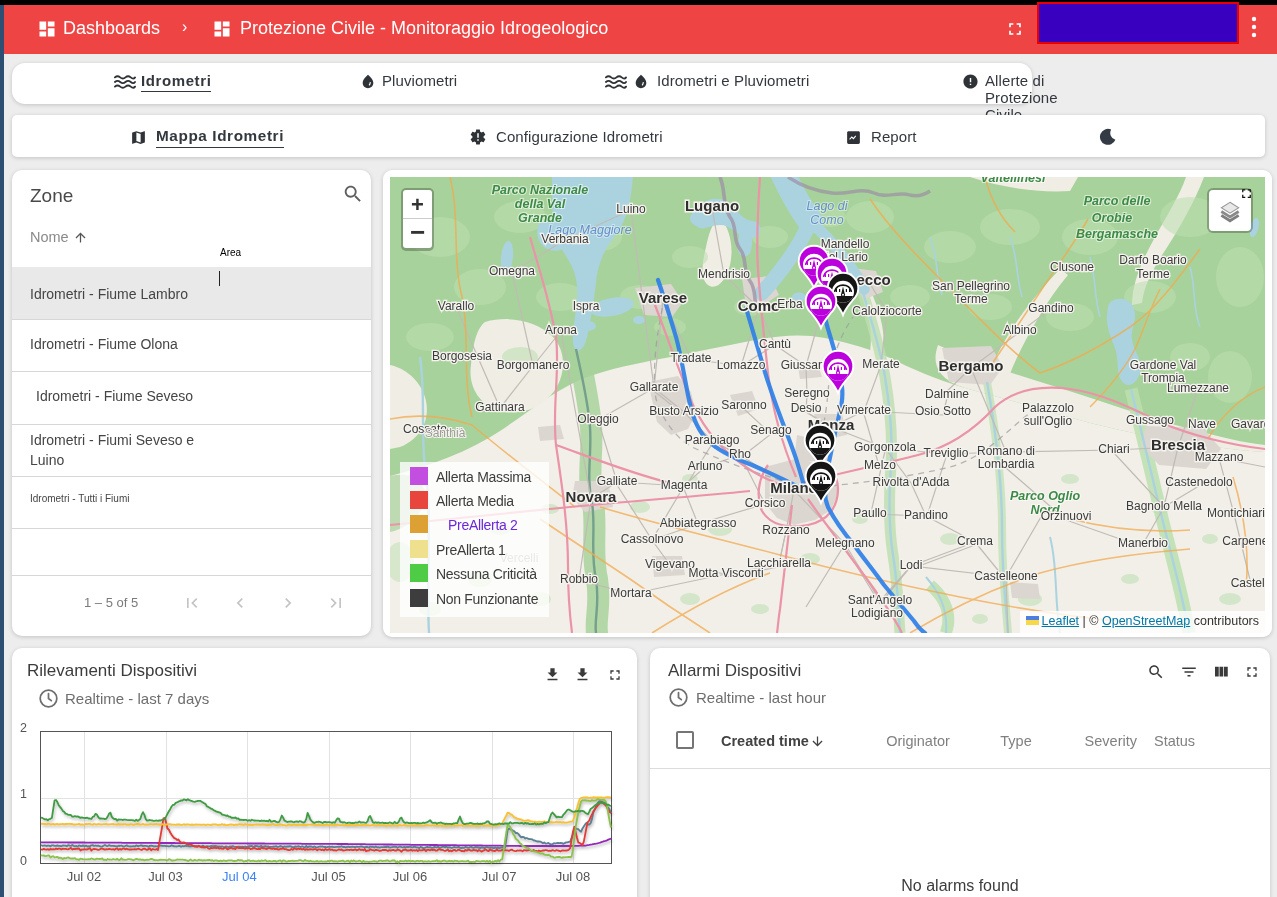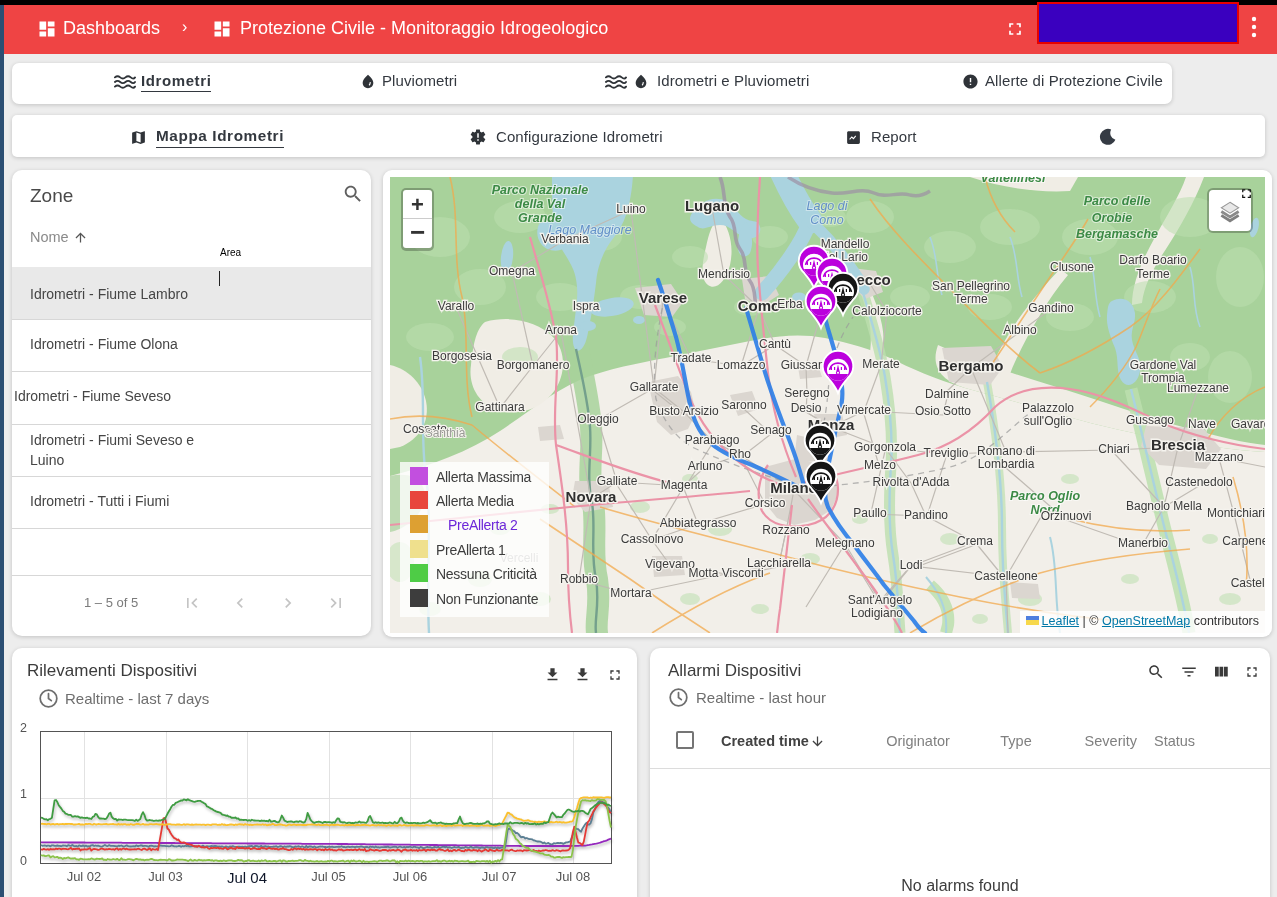--- a/index.html
+++ b/index.html
@@ -36,21 +36,21 @@
   <div class="abs" style="left:1033px;top:-3px;width:202px;height:42px;background:#3a00bf;border:2px solid #e80000"></div>
   <div class="abs" style="left:1243px;top:8px;width:12px;height:32px">
     <svg width="14" height="32" viewBox="0 0 14 32" fill="#fff">
         <circle cx="7" cy="6" r="2.2"></circle>
         <circle cx="7" cy="14" r="2.2"></circle>
         <circle cx="7" cy="22" r="2.2"></circle>
       </svg>
   </div>
 </div>
 
-<div class="card" style="left:12px;top:63px;width:1160px;height:41px;border-radius:7px">
+<div class="card" style="left:12px;top:63px;width:1020px;height:41px;border-radius:13px">
   <div class="abs" style="left:101px;top:9px"><svg class="ic" width="23" height="16" viewBox="0 0 24 16" fill="none" stroke="#2f3338" stroke-width="1.9" stroke-linecap="round">
         <path d="M2 3.2 q2.7-2.4 5.5 0 t5.5 0 t5.5 0 t4.5 0"></path>
         <path d="M2 8 q2.7-2.4 5.5 0 t5.5 0 t5.5 0 t4.5 0"></path>
         <path d="M2 12.8 q2.7-2.4 5.5 0 t5.5 0 t5.5 0 t4.5 0"></path>
       </svg></div>
   <div class="abs tabtxt" style="left:129px;top:9px;font-weight:bold;letter-spacing:0.6px;border-bottom:1.5px solid #33383f;padding-bottom:2px">Idrometri</div>
   <div class="abs" style="left:348px;top:9px"><svg class="ic" width="16" height="17" viewBox="0 0 24 24" fill="#2f3338">
         <path d="M12 2c-5.33 4.55-8 8.48-8 11.8 0 4.98 3.8 8.2 8 8.2s8-3.22 8-8.2c0-3.32-2.67-7.25-8-11.8zm3 15.5c-.42.42-1.1.42-1.52 0-.42-.42-.42-1.1 0-1.52.86-.86 1.27-2 1.13-3.2l1.5-.17c.2 1.66-.38 3.3-1.11 4.89z" fill-rule="evenodd"></path>
       </svg></div>
   <div class="abs tabtxt" style="left:370px;top:9px">Pluviometri</div>
@@ -98,26 +98,26 @@
       <path d="M4 12l1.41 1.41L11 7.83V20h2V7.83l5.58 5.59L20 12l-8-8-8 8z"></path>
     </svg>
     <div class="abs" style="left:208px;top:77px;font-size:10px;color:#000000">Area</div>
     <div class="abs" style="left:0;top:96.5px;width:359px;height:52px;background:#e9e9e9"></div>
     <div class="abs" style="left:207px;top:101px;width:1.4px;height:15px;background:#222"></div>
     <div class="abs" style="left:0;top:148.5px;width:359px;height:1px;background:#d7d7d7"></div>
     <div class="abs" style="left:18px;top:116px;font-size:14px;color:#454545">Idrometri - Fiume Lambro</div>
     <div class="abs" style="left:0;top:201px;width:359px;height:1px;background:#d7d7d7"></div>
     <div class="abs" style="left:18px;top:166px;font-size:14px;color:#454545">Idrometri - Fiume Olona</div>
     <div class="abs" style="left:0;top:253.5px;width:359px;height:1px;background:#d7d7d7"></div>
-    <div class="abs" style="left:2px;top:218px;font-size:14px;color:#454545">Idrometri - Fiume Seveso</div>
+    <div class="abs" style="left:24px;top:218px;font-size:14px;color:#454545">Idrometri - Fiume Seveso</div>
     <div class="abs" style="left:0;top:306px;width:359px;height:1px;background:#d7d7d7"></div>
     <div class="abs" style="left:18px;top:262px;font-size:14px;color:#454545">Idrometri - Fiumi Seveso e</div>
     <div class="abs" style="left:18px;top:282px;font-size:14px;color:#454545">Luino</div>
     <div class="abs" style="left:0;top:358px;width:359px;height:1px;background:#d7d7d7"></div>
-    <div class="abs" style="left:18px;top:323px;font-size:14px;color:#454545">Idrometri - Tutti i Fiumi</div>
+    <div class="abs" style="left:18px;top:323px;font-size:10px;color:#454545">Idrometri - Tutti i Fiumi</div>
     <div class="abs" style="left:0;top:405px;width:359px;height:1px;background:#d7d7d7"></div>
     <div class="abs" style="left:72px;top:425px;font-size:13px;color:#7b7b7b">1 – 5 of 5</div>
     <svg class="abs" style="left:170px;top:423px" width="20" height="20" viewBox="0 0 24 24" fill="#c4c4c4">
       <path d="M18.41 16.59L13.82 12l4.59-4.59L17 6l-6 6 6 6zM6 6h2v12H6z"></path>
     </svg>
     <svg class="abs" style="left:218px;top:423px" width="20" height="20" viewBox="0 0 24 24" fill="#c4c4c4">
       <path d="M15.41 7.41L14 6l-6 6 6 6 1.41-1.41L10.83 12z"></path>
     </svg>
     <svg class="abs" style="left:266px;top:423px" width="20" height="20" viewBox="0 0 24 24" fill="#c4c4c4">
       <path d="M10 6L8.59 7.41 13.17 12l-4.58 4.59L10 18l6-6z"></path>
@@ -547,21 +547,21 @@
     <div class="abs" style="left:316.5px;top:84.4px;width:1px;height:130.9px;background:#e2e2e2"></div>
     <div class="abs" style="left:398px;top:84.4px;width:1px;height:130.9px;background:#e2e2e2"></div>
     <div class="abs" style="left:479.5px;top:84.4px;width:1px;height:130.9px;background:#e2e2e2"></div>
     <div class="abs" style="left:561px;top:84.4px;width:1px;height:130.9px;background:#e2e2e2"></div>
     <div class="abs" style="left:28.6px;top:149.5px;width:570.4px;height:1px;background:#e2e2e2"></div>
     <div class="abs" style="left:0;top:73px;width:15px;text-align:right;font-size:12.5px;color:#545454">2</div>
     <div class="abs" style="left:0;top:139px;width:15px;text-align:right;font-size:12.5px;color:#545454">1</div>
     <div class="abs" style="left:0;top:206px;width:15px;text-align:right;font-size:12.5px;color:#545454">0</div>
     <div class="abs" style="left:47px;top:221px;width:50px;text-align:center;font-size:13px;color:#545454">Jul 02</div>
     <div class="abs" style="left:128.5px;top:221px;width:50px;text-align:center;font-size:13px;color:#545454">Jul 03</div>
-    <div class="abs" style="left:210px;top:221px;width:50px;text-align:center;font-size:15px;color:#0f172a">Jul 04</div>
+    <div class="abs" style="left:210px;top:221px;width:50px;font-size:13px;color:#3b82f6">Jul 04</div>
     <div class="abs" style="left:291.5px;top:221px;width:50px;text-align:center;font-size:13px;color:#545454">Jul 05</div>
     <div class="abs" style="left:373px;top:221px;width:50px;text-align:center;font-size:13px;color:#545454">Jul 06</div>
     <div class="abs" style="left:454.5px;top:221px;width:50px;text-align:right;font-size:13px;color:#545454">Jul 07</div>
     <div class="abs" style="left:536px;top:221px;width:50px;text-align:center;font-size:13px;color:#545454">Jul 08</div>
     <svg class="abs" style="left:27.6px;top:83.4px;overflow:visible" width="572" height="133" viewBox="0 0 572 133">
       <g fill="none" stroke-width="1.8" stroke-linejoin="round" style="filter:drop-shadow(1px 2.5px 1.5px rgba(0,0,0,.28))">
         <polyline stroke="#9428bd" points="1.0,111.3 2.4,111.3 3.7,111.3 5.1,111.3 6.4,111.3 7.8,111.3 9.2,111.3 10.5,111.4 11.9,111.4 13.2,111.4 14.6,111.4 16.0,111.4 17.3,111.4 18.7,111.4 20.0,111.4 21.4,111.4 22.8,111.4 24.1,111.4 25.5,111.4 26.8,111.4 28.2,111.5 29.6,111.5 30.9,111.5 32.3,111.5 33.6,111.5 35.0,111.5 36.4,111.5 37.7,111.5 39.1,111.5 40.5,111.5 41.8,111.5 43.2,111.5 44.5,111.5 45.9,111.6 47.3,111.6 48.6,111.6 50.0,111.6 51.3,111.6 52.7,111.6 54.1,111.6 55.4,111.6 56.8,111.6 58.1,111.6 59.5,111.6 60.9,111.6 62.2,111.6 63.6,111.7 64.9,111.7 66.3,111.7 67.7,111.7 69.0,111.7 70.4,111.7 71.7,111.7 73.1,111.7 74.5,111.7 75.8,111.7 77.2,111.7 78.5,111.7 79.9,111.7 81.3,111.7 82.6,111.8 84.0,111.8 85.3,111.8 86.7,111.8 88.1,111.8 89.4,111.8 90.8,111.8 92.1,111.8 93.5,111.8 94.9,111.8 96.2,111.8 97.6,111.8 98.9,111.8 100.3,111.9 101.7,111.9 103.0,111.9 104.4,111.9 105.7,111.9 107.1,111.9 108.5,111.9 109.8,111.9 111.2,111.9 112.6,111.9 113.9,111.9 115.3,111.9 116.6,111.9 118.0,112.0 119.4,112.0 120.7,112.0 122.1,112.0 123.4,112.0 124.8,112.0 126.2,112.0 127.5,112.0 128.9,112.0 130.2,112.0 131.6,112.0 133.0,112.0 134.3,112.0 135.7,112.1 137.0,112.1 138.4,112.1 139.8,112.1 141.1,112.1 142.5,112.1 143.8,112.1 145.2,112.1 146.6,112.1 147.9,112.1 149.3,112.1 150.6,112.1 152.0,112.1 153.4,112.2 154.7,112.2 156.1,112.2 157.4,112.2 158.8,112.2 160.2,112.2 161.5,112.2 162.9,112.2 164.2,112.2 165.6,112.2 167.0,112.2 168.3,112.2 169.7,112.2 171.0,112.2 172.4,112.3 173.8,112.3 175.1,112.3 176.5,112.3 177.8,112.3 179.2,112.3 180.6,112.3 181.9,112.3 183.3,112.3 184.7,112.3 186.0,112.3 187.4,112.3 188.7,112.3 190.1,112.4 191.5,112.4 192.8,112.4 194.2,112.4 195.5,112.4 196.9,112.4 198.3,112.4 199.6,112.4 201.0,112.4 202.3,112.4 203.7,112.4 205.1,112.4 206.4,112.4 207.8,112.5 209.1,112.5 210.5,112.5 211.9,112.5 213.2,112.5 214.6,112.5 215.9,112.5 217.3,112.5 218.7,112.5 220.0,112.5 221.4,112.5 222.7,112.5 224.1,112.5 225.5,112.6 226.8,112.6 228.2,112.6 229.5,112.6 230.9,112.6 232.3,112.6 233.6,112.6 235.0,112.6 236.3,112.6 237.7,112.6 239.1,112.6 240.4,112.6 241.8,112.6 243.1,112.6 244.5,112.7 245.9,112.7 247.2,112.7 248.6,112.7 249.9,112.7 251.3,112.7 252.7,112.7 254.0,112.7 255.4,112.7 256.8,112.7 258.1,112.7 259.5,112.7 260.8,112.7 262.2,112.8 263.6,112.8 264.9,112.8 266.3,112.8 267.6,112.8 269.0,112.8 270.4,112.8 271.7,112.8 273.1,112.8 274.4,112.8 275.8,112.8 277.2,112.8 278.5,112.8 279.9,112.9 281.2,112.9 282.6,112.9 284.0,112.9 285.3,112.9 286.7,112.9 288.0,112.9 289.4,112.9 290.8,112.9 292.1,112.9 293.5,112.9 294.8,112.9 296.2,112.9 297.6,113.0 298.9,113.0 300.3,113.0 301.6,113.0 303.0,113.0 304.4,113.0 305.7,113.0 307.1,113.0 308.4,113.1 309.8,113.1 311.2,113.1 312.5,113.1 313.9,113.1 315.2,113.1 316.6,113.1 318.0,113.2 319.3,113.2 320.7,113.2 322.1,113.2 323.4,113.2 324.8,113.2 326.1,113.3 327.5,113.3 328.9,113.3 330.2,113.3 331.6,113.3 332.9,113.3 334.3,113.3 335.7,113.4 337.0,113.4 338.4,113.4 339.7,113.4 341.1,113.4 342.5,113.4 343.8,113.5 345.2,113.5 346.5,113.5 347.9,113.5 349.3,113.5 350.6,113.5 352.0,113.5 353.3,113.6 354.7,113.6 356.1,113.6 357.4,113.6 358.8,113.6 360.1,113.6 361.5,113.6 362.9,113.7 364.2,113.7 365.6,113.7 366.9,113.7 368.3,113.7 369.7,113.7 371.0,113.8 372.4,113.8 373.7,113.8 375.1,113.8 376.5,113.8 377.8,113.8 379.2,113.8 380.5,113.9 381.9,113.9 383.3,113.9 384.6,113.9 386.0,113.9 387.3,113.9 388.7,113.9 390.1,114.0 391.4,114.0 392.8,114.0 394.2,114.0 395.5,114.0 396.9,114.0 398.2,114.1 399.6,114.1 401.0,114.1 402.3,114.1 403.7,114.1 405.0,114.1 406.4,114.1 407.8,114.2 409.1,114.2 410.5,114.2 411.8,114.2 413.2,114.2 414.6,114.2 415.9,114.2 417.3,114.3 418.6,114.3 420.0,114.3 421.4,114.3 422.7,114.3 424.1,114.3 425.4,114.4 426.8,114.4 428.2,114.4 429.5,114.4 430.9,114.4 432.2,114.4 433.6,114.4 435.0,114.5 436.3,114.5 437.7,114.5 439.0,114.5 440.4,114.5 441.8,114.5 443.1,114.6 444.5,114.6 445.8,114.6 447.2,114.6 448.6,114.6 449.9,114.6 451.3,114.6 452.6,114.7 454.0,114.7 455.4,114.7 456.7,114.7 458.1,114.7 459.4,114.7 460.8,114.7 462.2,114.8 463.5,114.8 464.9,114.8 466.3,114.8 467.6,114.8 469.0,114.8 470.3,114.9 471.7,114.9 473.1,114.9 474.4,114.9 475.8,114.9 477.1,114.9 478.5,114.9 479.9,115.0 481.2,115.0 482.6,115.0 483.9,115.0 485.3,115.0 486.7,115.0 488.0,115.0 489.4,115.0 490.7,115.0 492.1,115.0 493.5,115.0 494.8,115.0 496.2,115.0 497.5,115.0 498.9,115.0 500.3,115.0 501.6,115.0 503.0,115.0 504.3,115.0 505.7,115.0 507.1,115.0 508.4,115.0 509.8,115.0 511.1,115.0 512.5,115.0 513.9,115.0 515.2,115.0 516.6,115.0 517.9,115.0 519.3,115.0 520.7,115.0 522.0,115.0 523.4,115.0 524.7,115.0 526.1,115.0 527.5,115.0 528.8,115.0 530.2,115.0 531.5,114.9 532.9,114.9 534.3,114.9 535.6,114.8 537.0,114.8 538.4,114.8 539.7,114.7 541.1,114.7 542.4,114.7 543.8,114.7 545.2,114.6 546.5,114.4 547.9,114.1 549.2,113.9 550.6,113.6 552.0,113.4 553.3,113.1 554.7,112.9 556.0,112.7 557.4,112.4 558.8,112.0 560.1,111.6 561.5,111.1 562.8,110.7 564.2,110.2 565.6,109.8 566.9,109.3 568.3,108.7 569.6,108.2 571.0,107.6"></polyline>
         <polyline stroke="#5b7f93" points="1.0,114.0 2.4,114.8 3.7,114.6 5.1,114.5 6.4,115.0 7.8,114.7 9.2,114.7 10.5,115.4 11.9,114.3 13.2,114.4 14.6,114.9 16.0,114.8 17.3,114.5 18.7,114.8 20.0,114.8 21.4,115.3 22.8,114.5 24.1,114.7 25.5,114.6 26.8,115.3 28.2,114.1 29.6,114.7 30.9,114.9 32.3,113.9 33.6,114.8 35.0,115.3 36.4,114.9 37.7,115.7 39.1,114.4 40.5,115.0 41.8,115.1 43.2,114.4 44.5,115.5 45.9,114.6 47.3,115.6 48.6,115.1 50.0,115.3 51.3,114.3 52.7,114.1 54.1,115.0 55.4,114.5 56.8,114.9 58.1,114.6 59.5,115.2 60.9,115.6 62.2,115.6 63.6,114.7 64.9,114.0 66.3,114.8 67.7,115.1 69.0,114.1 70.4,114.8 71.7,114.9 73.1,114.8 74.5,115.0 75.8,115.1 77.2,115.5 78.5,114.7 79.9,115.0 81.3,114.5 82.6,115.1 84.0,115.7 85.3,115.0 86.7,114.3 88.1,115.1 89.4,115.3 90.8,115.5 92.1,115.4 93.5,115.1 94.9,115.5 96.2,114.4 97.6,115.1 98.9,115.0 100.3,114.5 101.7,114.4 103.0,115.1 104.4,114.9 105.7,114.8 107.1,115.1 108.5,115.8 109.8,114.8 111.2,114.7 112.6,114.9 113.9,115.5 115.3,115.2 116.6,115.3 118.0,115.2 119.4,114.6 120.7,114.5 122.1,114.9 123.4,114.9 124.8,114.9 126.2,115.2 127.5,115.2 128.9,115.4 130.2,115.2 131.6,114.3 133.0,114.8 134.3,115.3 135.7,115.4 137.0,115.5 138.4,115.0 139.8,115.0 141.1,115.8 142.5,115.0 143.8,115.4 145.2,114.7 146.6,115.2 147.9,114.6 149.3,115.4 150.6,115.4 152.0,115.1 153.4,114.8 154.7,115.0 156.1,115.8 157.4,115.2 158.8,115.3 160.2,115.5 161.5,115.6 162.9,114.6 164.2,115.5 165.6,115.6 167.0,115.1 168.3,115.3 169.7,115.4 171.0,115.0 172.4,115.1 173.8,115.2 175.1,115.0 176.5,115.2 177.8,115.6 179.2,115.5 180.6,115.6 181.9,115.3 183.3,115.8 184.7,116.1 186.0,115.4 187.4,115.9 188.7,116.2 190.1,115.3 191.5,115.7 192.8,115.2 194.2,115.6 195.5,115.9 196.9,115.9 198.3,115.7 199.6,115.6 201.0,115.8 202.3,115.6 203.7,116.1 205.1,115.5 206.4,116.2 207.8,115.6 209.1,115.2 210.5,115.1 211.9,114.8 213.2,116.1 214.6,115.2 215.9,115.0 217.3,115.1 218.7,115.9 220.0,115.4 221.4,114.8 222.7,116.1 224.1,115.4 225.5,115.1 226.8,115.8 228.2,115.3 229.5,116.0 230.9,115.9 232.3,115.9 233.6,115.5 235.0,115.6 236.3,115.2 237.7,116.0 239.1,115.7 240.4,115.2 241.8,115.4 243.1,116.2 244.5,115.4 245.9,115.8 247.2,115.5 248.6,115.5 249.9,115.2 251.3,115.6 252.7,116.4 254.0,116.2 255.4,115.4 256.8,115.8 258.1,115.2 259.5,115.6 260.8,116.0 262.2,115.3 263.6,116.0 264.9,116.5 266.3,114.9 267.6,116.5 269.0,115.5 270.4,115.4 271.7,115.7 273.1,116.4 274.4,115.4 275.8,116.3 277.2,116.3 278.5,115.9 279.9,115.5 281.2,115.7 282.6,115.5 284.0,116.0 285.3,115.9 286.7,116.3 288.0,115.9 289.4,115.6 290.8,116.0 292.1,115.6 293.5,116.1 294.8,116.1 296.2,115.8 297.6,115.9 298.9,115.6 300.3,115.8 301.6,115.2 303.0,116.0 304.4,116.0 305.7,116.3 307.1,115.9 308.4,115.6 309.8,116.2 311.2,115.9 312.5,115.6 313.9,116.0 315.2,116.1 316.6,115.6 318.0,115.9 319.3,115.8 320.7,115.5 322.1,115.5 323.4,116.1 324.8,116.2 326.1,115.9 327.5,116.0 328.9,116.7 330.2,115.5 331.6,116.0 332.9,115.7 334.3,116.5 335.7,115.5 337.0,116.3 338.4,116.1 339.7,116.6 341.1,116.1 342.5,116.1 343.8,116.1 345.2,115.9 346.5,116.0 347.9,115.7 349.3,116.3 350.6,116.5 352.0,116.1 353.3,115.8 354.7,115.6 356.1,115.8 357.4,116.8 358.8,116.0 360.1,115.5 361.5,116.1 362.9,116.3 364.2,116.0 365.6,116.3 366.9,115.9 368.3,116.2 369.7,115.6 371.0,116.0 372.4,116.5 373.7,115.9 375.1,115.8 376.5,116.4 377.8,116.4 379.2,117.1 380.5,115.8 381.9,116.4 383.3,117.1 384.6,116.9 386.0,116.3 387.3,115.9 388.7,116.3 390.1,116.1 391.4,116.7 392.8,116.8 394.2,115.9 395.5,116.1 396.9,116.3 398.2,115.8 399.6,116.7 401.0,116.5 402.3,115.9 403.7,115.6 405.0,116.3 406.4,115.7 407.8,116.6 409.1,116.2 410.5,116.4 411.8,117.0 413.2,116.3 414.6,116.0 415.9,116.4 417.3,116.4 418.6,115.8 420.0,116.9 421.4,117.0 422.7,116.7 424.1,116.9 425.4,115.9 426.8,116.3 428.2,116.8 429.5,116.7 430.9,115.3 432.2,116.7 433.6,116.8 435.0,116.3 436.3,116.2 437.7,116.4 439.0,116.8 440.4,117.0 441.8,116.3 443.1,116.5 444.5,117.2 445.8,116.1 447.2,116.2 448.6,116.6 449.9,116.6 451.3,116.5 452.6,116.8 454.0,117.1 455.4,116.4 456.7,117.2 458.1,116.4 459.4,117.2 460.8,116.6 462.2,116.7 463.5,115.9 464.9,117.0 466.3,108.7 467.6,99.2 469.0,97.5 470.3,98.3 471.7,98.8 473.1,99.7 474.4,100.3 475.8,102.2 477.1,101.9 478.5,103.1 479.9,105.0 481.2,106.3 482.6,105.8 483.9,106.2 485.3,107.5 486.7,107.0 488.0,107.6 489.4,108.2 490.7,108.1 492.1,108.3 493.5,109.4 494.8,109.5 496.2,110.2 497.5,110.5 498.9,110.5 500.3,110.6 501.6,111.3 503.0,112.3 504.3,111.5 505.7,112.6 507.1,112.3 508.4,111.9 509.8,112.9 511.1,113.3 512.5,113.3 513.9,112.1 515.2,112.5 516.6,112.1 517.9,111.8 519.3,112.1 520.7,112.0 522.0,112.1 523.4,112.9 524.7,112.1 526.1,111.4 527.5,111.3 528.8,110.9 530.2,110.6 531.5,107.1 532.9,103.6 534.3,100.9 535.6,97.4 537.0,97.9 538.4,98.2 539.7,99.8 541.1,100.7 542.4,97.7 543.8,95.4 545.2,93.3 546.5,91.7 547.9,93.5 549.2,93.7 550.6,92.1 552.0,87.9 553.3,81.7 554.7,78.6 556.0,75.1 557.4,72.6 558.8,70.5 560.1,69.9 561.5,70.3 562.8,71.1 564.2,71.7 565.6,72.4 566.9,74.7 568.3,76.9 569.6,78.6 571.0,82.2"></polyline>
         <polyline stroke="#e53935" points="1.0,118.3 2.4,118.7 3.7,117.8 5.1,118.4 6.4,118.6 7.8,118.2 9.2,118.8 10.5,118.0 11.9,118.3 13.2,118.2 14.6,118.4 16.0,117.5 17.3,118.1 18.7,117.7 20.0,117.7 21.4,118.4 22.8,117.7 24.1,117.8 25.5,117.9 26.8,118.2 28.2,118.3 29.6,117.6 30.9,116.9 32.3,118.5 33.6,117.8 35.0,118.2 36.4,117.6 37.7,117.8 39.1,117.5 40.5,119.5 41.8,118.4 43.2,118.6 44.5,118.1 45.9,118.5 47.3,118.4 48.6,117.7 50.0,117.1 51.3,119.6 52.7,118.3 54.1,117.9 55.4,118.1 56.8,118.3 58.1,118.8 59.5,118.6 60.9,117.7 62.2,117.6 63.6,118.1 64.9,118.6 66.3,118.1 67.7,118.3 69.0,117.9 70.4,118.1 71.7,118.5 73.1,118.1 74.5,118.8 75.8,117.7 77.2,117.5 78.5,118.8 79.9,117.9 81.3,118.7 82.6,117.6 84.0,117.7 85.3,118.3 86.7,117.7 88.1,118.4 89.4,118.5 90.8,118.5 92.1,118.3 93.5,118.4 94.9,118.1 96.2,118.5 97.6,117.8 98.9,117.7 100.3,118.5 101.7,119.0 103.0,117.9 104.4,117.6 105.7,118.3 107.1,118.9 108.5,118.1 109.8,117.4 111.2,119.3 112.6,118.0 113.9,118.4 115.3,118.7 116.6,118.0 118.0,119.0 119.4,111.2 120.7,103.8 122.1,95.8 123.4,87.3 124.8,87.0 126.2,92.0 127.5,97.5 128.9,98.7 130.2,101.5 131.6,103.7 133.0,105.6 134.3,107.1 135.7,107.6 137.0,109.0 138.4,108.4 139.8,110.5 141.1,111.5 142.5,111.6 143.8,111.3 145.2,111.8 146.6,113.1 147.9,113.0 149.3,113.4 150.6,113.6 152.0,114.1 153.4,115.0 154.7,115.6 156.1,115.0 157.4,115.9 158.8,114.7 160.2,115.6 161.5,116.4 162.9,116.2 164.2,116.5 165.6,116.4 167.0,116.0 168.3,117.5 169.7,117.9 171.0,116.8 172.4,117.1 173.8,116.9 175.1,116.8 176.5,117.1 177.8,116.6 179.2,117.6 180.6,117.1 181.9,117.6 183.3,117.8 184.7,116.8 186.0,116.9 187.4,118.3 188.7,117.8 190.1,117.1 191.5,116.7 192.8,117.7 194.2,117.4 195.5,118.1 196.9,116.0 198.3,117.1 199.6,116.9 201.0,117.1 202.3,117.0 203.7,117.1 205.1,117.7 206.4,117.1 207.8,117.5 209.1,116.9 210.5,118.0 211.9,117.9 213.2,117.3 214.6,117.0 215.9,117.6 217.3,118.1 218.7,117.8 220.0,118.0 221.4,116.7 222.7,117.3 224.1,117.1 225.5,117.6 226.8,118.1 228.2,117.2 229.5,117.0 230.9,117.6 232.3,117.9 233.6,117.4 235.0,118.1 236.3,117.6 237.7,118.4 239.1,118.5 240.4,117.7 241.8,117.9 243.1,117.1 244.5,118.2 245.9,118.1 247.2,118.7 248.6,119.2 249.9,119.1 251.3,118.0 252.7,118.8 254.0,117.6 255.4,117.5 256.8,118.4 258.1,117.4 259.5,118.2 260.8,117.7 262.2,118.5 263.6,117.9 264.9,118.9 266.3,118.1 267.6,118.7 269.0,118.5 270.4,118.2 271.7,118.4 273.1,118.6 274.4,118.2 275.8,118.1 277.2,119.3 278.5,118.3 279.9,118.3 281.2,119.1 282.6,118.5 284.0,119.4 285.3,118.0 286.7,118.9 288.0,118.8 289.4,118.1 290.8,118.9 292.1,118.5 293.5,119.4 294.8,119.2 296.2,119.6 297.6,119.0 298.9,118.4 300.3,118.8 301.6,118.5 303.0,119.5 304.4,119.4 305.7,119.2 307.1,118.7 308.4,118.8 309.8,119.0 311.2,118.6 312.5,119.1 313.9,119.0 315.2,118.3 316.6,119.3 318.0,118.9 319.3,118.1 320.7,119.0 322.1,118.6 323.4,119.3 324.8,118.0 326.1,120.2 327.5,119.6 328.9,119.6 330.2,118.2 331.6,118.9 332.9,119.2 334.3,119.7 335.7,118.9 337.0,119.0 338.4,119.4 339.7,119.9 341.1,119.7 342.5,119.0 343.8,118.9 345.2,119.0 346.5,119.2 347.9,120.0 349.3,119.1 350.6,119.6 352.0,119.1 353.3,118.9 354.7,119.5 356.1,119.7 357.4,118.6 358.8,118.9 360.1,119.5 361.5,120.7 362.9,119.2 364.2,118.8 365.6,118.5 366.9,119.5 368.3,119.5 369.7,119.4 371.0,118.7 372.4,119.8 373.7,119.2 375.1,119.7 376.5,119.0 377.8,120.0 379.2,119.0 380.5,119.4 381.9,119.3 383.3,118.9 384.6,118.6 386.0,120.1 387.3,118.7 388.7,118.9 390.1,119.4 391.4,118.5 392.8,119.1 394.2,118.5 395.5,119.5 396.9,119.7 398.2,118.6 399.6,118.1 401.0,118.9 402.3,118.8 403.7,119.5 405.0,120.0 406.4,119.4 407.8,118.5 409.1,120.3 410.5,119.5 411.8,120.3 413.2,119.2 414.6,118.8 415.9,119.9 417.3,119.5 418.6,118.6 420.0,119.3 421.4,120.0 422.7,120.0 424.1,120.4 425.4,118.9 426.8,119.7 428.2,118.8 429.5,118.9 430.9,119.7 432.2,119.6 433.6,118.9 435.0,119.3 436.3,119.2 437.7,120.2 439.0,118.9 440.4,119.8 441.8,120.6 443.1,119.7 444.5,119.1 445.8,118.3 447.2,119.6 448.6,120.1 449.9,118.3 451.3,119.3 452.6,119.5 454.0,120.0 455.4,119.9 456.7,118.6 458.1,119.6 459.4,119.7 460.8,119.7 462.2,118.6 463.5,119.7 464.9,119.1 466.3,119.3 467.6,119.3 469.0,119.9 470.3,119.1 471.7,118.6 473.1,119.5 474.4,119.9 475.8,120.2 477.1,119.4 478.5,119.6 479.9,119.5 481.2,119.5 482.6,120.3 483.9,119.1 485.3,119.4 486.7,119.5 488.0,119.4 489.4,119.0 490.7,119.5 492.1,120.0 493.5,118.9 494.8,119.8 496.2,119.9 497.5,120.4 498.9,119.5 500.3,120.1 501.6,119.8 503.0,119.3 504.3,119.5 505.7,119.0 507.1,119.4 508.4,119.8 509.8,119.7 511.1,119.8 512.5,119.2 513.9,119.6 515.2,119.8 516.6,119.1 517.9,119.5 519.3,119.8 520.7,120.4 522.0,119.4 523.4,119.5 524.7,119.6 526.1,119.5 527.5,119.4 528.8,118.7 530.2,117.0 531.5,109.1 532.9,101.0 534.3,95.7 535.6,100.9 537.0,106.7 538.4,111.7 539.7,111.9 541.1,113.0 542.4,114.1 543.8,110.7 545.2,103.3 546.5,96.3 547.9,90.9 549.2,89.7 550.6,86.1 552.0,83.5 553.3,80.5 554.7,78.5 556.0,76.6 557.4,74.9 558.8,73.4 560.1,71.8 561.5,71.3 562.8,72.1 564.2,73.1 565.6,74.2 566.9,76.0 568.3,79.4 569.6,80.9 571.0,82.2"></polyline>
         <polyline stroke="#8bc34a" points="1.0,124.0 2.4,124.7 3.7,124.3 5.1,125.2 6.4,125.0 7.8,124.5 9.2,124.5 10.5,126.4 11.9,125.5 13.2,125.1 14.6,126.4 16.0,126.2 17.3,125.8 18.7,127.0 20.0,126.7 21.4,127.0 22.8,128.0 24.1,127.0 25.5,127.3 26.8,126.8 28.2,126.4 29.6,127.1 30.9,127.6 32.3,127.3 33.6,127.5 35.0,127.2 36.4,128.4 37.7,128.3 39.1,128.8 40.5,127.6 41.8,127.9 43.2,128.3 44.5,128.3 45.9,128.3 47.3,128.4 48.6,128.2 50.0,128.3 51.3,127.4 52.7,127.9 54.1,128.5 55.4,128.4 56.8,127.6 58.1,127.9 59.5,128.0 60.9,127.8 62.2,127.5 63.6,128.8 64.9,128.6 66.3,129.1 67.7,128.0 69.0,128.5 70.4,128.6 71.7,128.7 73.1,128.0 74.5,128.4 75.8,128.6 77.2,127.8 78.5,128.9 79.9,129.0 81.3,127.2 82.6,128.6 84.0,128.7 85.3,128.8 86.7,128.6 88.1,128.2 89.4,128.2 90.8,128.3 92.1,128.7 93.5,129.3 94.9,128.5 96.2,127.9 97.6,128.1 98.9,128.7 100.3,128.3 101.7,128.9 103.0,128.7 104.4,129.3 105.7,128.9 107.1,128.7 108.5,128.8 109.8,128.4 111.2,127.9 112.6,128.2 113.9,129.0 115.3,129.2 116.6,129.2 118.0,129.3 119.4,128.9 120.7,128.7 122.1,128.9 123.4,128.9 124.8,128.9 126.2,129.1 127.5,129.4 128.9,128.2 130.2,128.6 131.6,129.5 133.0,129.5 134.3,129.4 135.7,129.1 137.0,128.5 138.4,128.7 139.8,128.7 141.1,128.7 142.5,128.7 143.8,128.9 145.2,129.0 146.6,129.3 147.9,130.1 149.3,129.3 150.6,128.5 152.0,129.6 153.4,129.6 154.7,128.9 156.1,129.3 157.4,129.6 158.8,128.7 160.2,129.1 161.5,129.1 162.9,129.7 164.2,129.2 165.6,129.3 167.0,129.1 168.3,129.0 169.7,129.0 171.0,129.5 172.4,129.2 173.8,130.1 175.1,129.3 176.5,129.3 177.8,129.8 179.2,130.0 180.6,129.7 181.9,130.2 183.3,129.5 184.7,129.6 186.0,130.2 187.4,129.7 188.7,129.3 190.1,129.3 191.5,129.3 192.8,129.9 194.2,130.0 195.5,130.0 196.9,129.6 198.3,128.8 199.6,129.3 201.0,129.2 202.3,129.3 203.7,130.7 205.1,130.0 206.4,130.1 207.8,129.3 209.1,129.1 210.5,130.2 211.9,129.9 213.2,129.7 214.6,130.2 215.9,130.2 217.3,130.3 218.7,129.5 220.0,130.4 221.4,129.4 222.7,129.9 224.1,129.6 225.5,129.2 226.8,130.3 228.2,130.3 229.5,129.8 230.9,130.4 232.3,130.3 233.6,130.0 235.0,129.9 236.3,130.6 237.7,130.2 239.1,129.7 240.4,129.4 241.8,130.9 243.1,129.4 244.5,129.6 245.9,130.5 247.2,130.7 248.6,129.8 249.9,130.2 251.3,129.9 252.7,129.6 254.0,130.2 255.4,129.9 256.8,129.8 258.1,129.6 259.5,129.2 260.8,129.2 262.2,129.9 263.6,130.1 264.9,128.9 266.3,129.7 267.6,129.8 269.0,130.5 270.4,129.7 271.7,130.4 273.1,130.3 274.4,130.7 275.8,130.3 277.2,130.0 278.5,130.7 279.9,130.5 281.2,130.1 282.6,130.6 284.0,130.6 285.3,130.5 286.7,130.7 288.0,129.8 289.4,130.5 290.8,129.7 292.1,129.7 293.5,130.6 294.8,130.1 296.2,130.3 297.6,130.6 298.9,130.2 300.3,130.2 301.6,129.8 303.0,129.6 304.4,130.6 305.7,130.3 307.1,129.9 308.4,129.6 309.8,131.2 311.2,129.5 312.5,130.2 313.9,129.4 315.2,130.3 316.6,130.5 318.0,130.1 319.3,129.6 320.7,130.1 322.1,131.2 323.4,129.8 324.8,130.9 326.1,130.6 327.5,130.7 328.9,131.0 330.2,130.7 331.6,130.6 332.9,130.4 334.3,130.2 335.7,130.3 337.0,130.9 338.4,130.2 339.7,129.7 341.1,129.7 342.5,130.1 343.8,129.9 345.2,129.8 346.5,129.5 347.9,129.4 349.3,130.3 350.6,130.3 352.0,129.5 353.3,129.5 354.7,129.5 356.1,131.3 357.4,130.3 358.8,131.7 360.1,129.9 361.5,130.2 362.9,130.2 364.2,130.3 365.6,129.6 366.9,130.4 368.3,129.7 369.7,130.0 371.0,130.1 372.4,130.0 373.7,130.2 375.1,130.7 376.5,129.9 377.8,129.9 379.2,130.3 380.5,129.9 381.9,129.8 383.3,130.8 384.6,130.3 386.0,130.4 387.3,130.7 388.7,130.1 390.1,130.6 391.4,130.4 392.8,130.1 394.2,130.1 395.5,130.1 396.9,129.2 398.2,130.5 399.6,130.1 401.0,130.8 402.3,130.0 403.7,129.7 405.0,129.7 406.4,130.5 407.8,130.4 409.1,129.7 410.5,130.3 411.8,129.8 413.2,130.7 414.6,129.6 415.9,129.8 417.3,130.0 418.6,130.6 420.0,130.3 421.4,130.2 422.7,130.1 424.1,130.3 425.4,130.3 426.8,130.2 428.2,129.6 429.5,131.2 430.9,130.9 432.2,131.0 433.6,130.6 435.0,131.1 436.3,130.0 437.7,130.2 439.0,130.4 440.4,130.6 441.8,130.2 443.1,130.2 444.5,130.1 445.8,130.6 447.2,129.9 448.6,130.9 449.9,129.7 451.3,131.7 452.6,130.5 454.0,130.8 455.4,129.8 456.7,130.8 458.1,129.1 459.4,130.5 460.8,128.7 462.2,128.3 463.5,119.9 464.9,111.1 466.3,101.7 467.6,93.7 469.0,94.8 470.3,96.0 471.7,99.3 473.1,103.0 474.4,104.7 475.8,107.8 477.1,108.7 478.5,110.2 479.9,112.2 481.2,113.1 482.6,115.1 483.9,115.2 485.3,116.3 486.7,116.9 488.0,116.6 489.4,118.2 490.7,119.4 492.1,119.7 493.5,120.4 494.8,120.5 496.2,120.8 497.5,121.3 498.9,121.7 500.3,122.4 501.6,122.4 503.0,122.5 504.3,123.7 505.7,123.8 507.1,124.1 508.4,123.9 509.8,124.4 511.1,125.6 512.5,125.6 513.9,126.6 515.2,126.7 516.6,126.2 517.9,126.0 519.3,125.8 520.7,126.4 522.0,126.9 523.4,126.1 524.7,126.3 526.1,126.1 527.5,126.2 528.8,125.9 530.2,126.0 531.5,125.9 532.9,118.9 534.3,106.9 535.6,96.3 537.0,88.4 538.4,81.2 539.7,75.6 541.1,70.3 542.4,69.1 543.8,69.3 545.2,69.2 546.5,69.7 547.9,69.6 549.2,69.9 550.6,70.1 552.0,69.1 553.3,69.7 554.7,69.6 556.0,69.3 557.4,68.0 558.8,68.2 560.1,68.6 561.5,68.8 562.8,68.8 564.2,69.0 565.6,70.4 566.9,74.4 568.3,82.5 569.6,89.9 571.0,96.5"></polyline>

